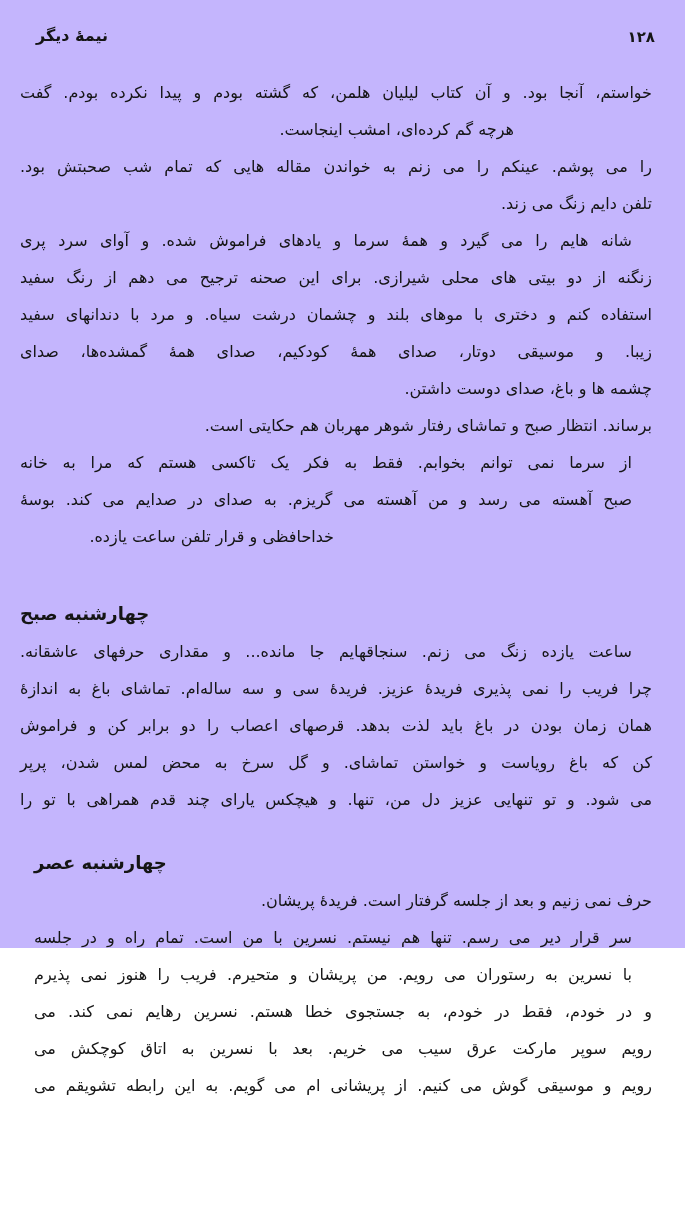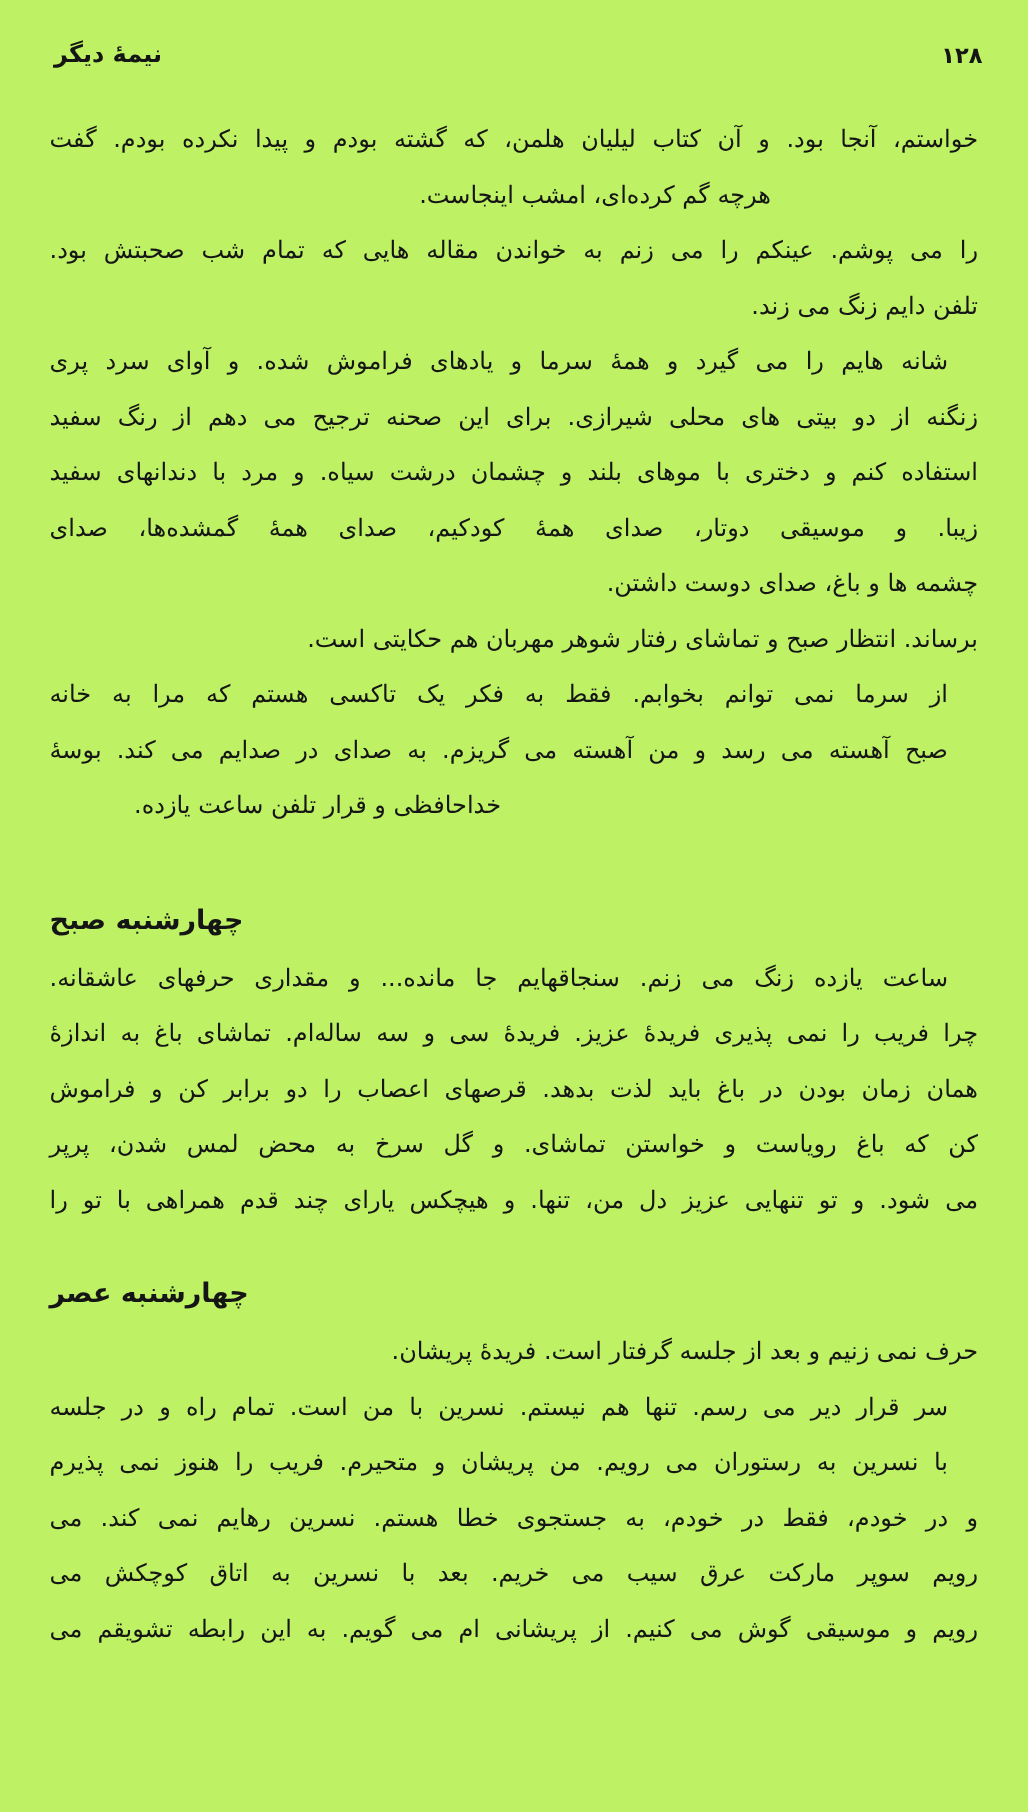--- a/index.html
+++ b/index.html
@@ -5,41 +5,41 @@
   html, body { margin: 0; padding: 0; }
   body {
     width: 685px; height: 1208px;
     background: #ffffff;
     font-family: "DejaVu Sans", sans-serif;
     color: #151515;
     overflow: hidden;
   }
   .page {
     position: relative;
-    width: 685px; height: 1208px;
+    width: 685px; height: 948px;
     direction: rtl;
-    background: #bef264;
+    background: #c4b5fd;
   }
   .header { position: absolute; top: 26px; left: 0; right: 0; height: 28px; }
   .page-number {
     position: absolute; right: 30px; top: 2px;
     font-weight: bold; font-size: 15px; letter-spacing: 2px;
     direction: rtl;
   }
   .running-title {
     position: absolute; left: 36px; top: 0;
     font-weight: bold; font-size: 16px;
   }
   .body-text {
-    position: absolute; top: 74px; right: 33px; left: 33px;
+    position: absolute; top: 74px; right: 33px; left: 20px;
   }
   .section { display: block; }
   .sec-1 { margin-top: 0; }
   .sec-2 { margin-top: 40px; }
-  .sec-3 { margin-top: 26px; }
+  .sec-3 { margin-top: 26px; margin-left: 14px; }
   .section-heading {
     font-weight: bold; font-size: 18px; line-height: 38px;
     text-align: left;
   }
   .line {
     font-size: 16px; line-height: 37px;
     text-align: right;
     white-space: nowrap;
   }
   .j { text-align: justify; text-align-last: justify; text-justify: inter-word; }

